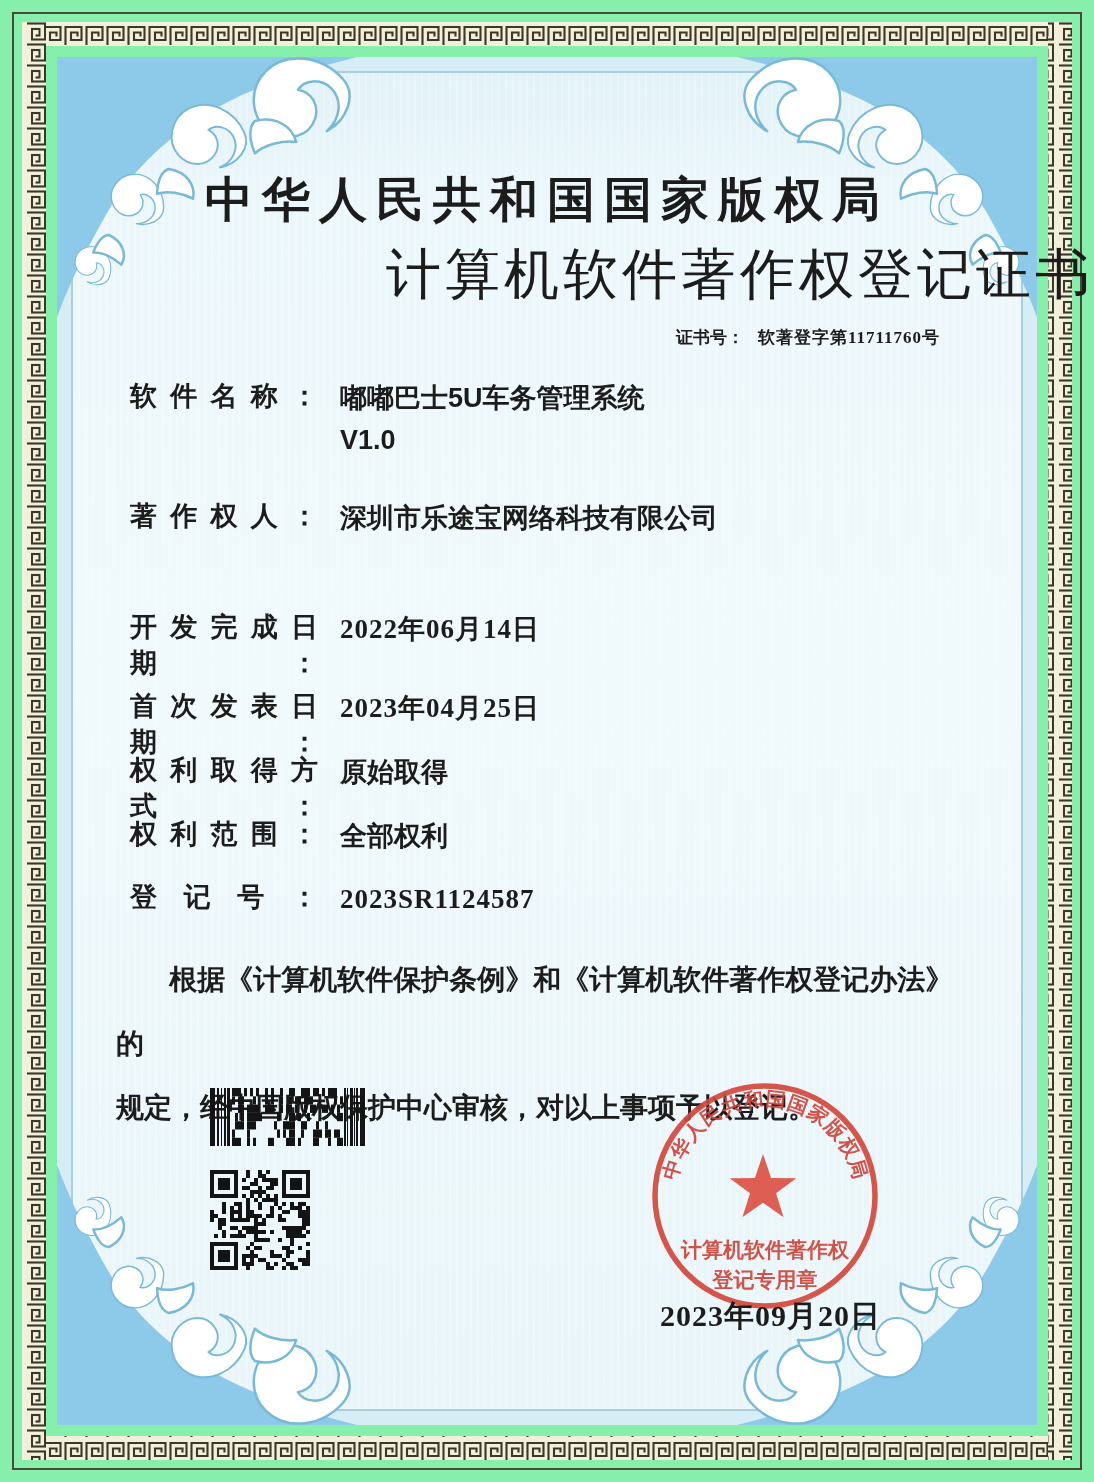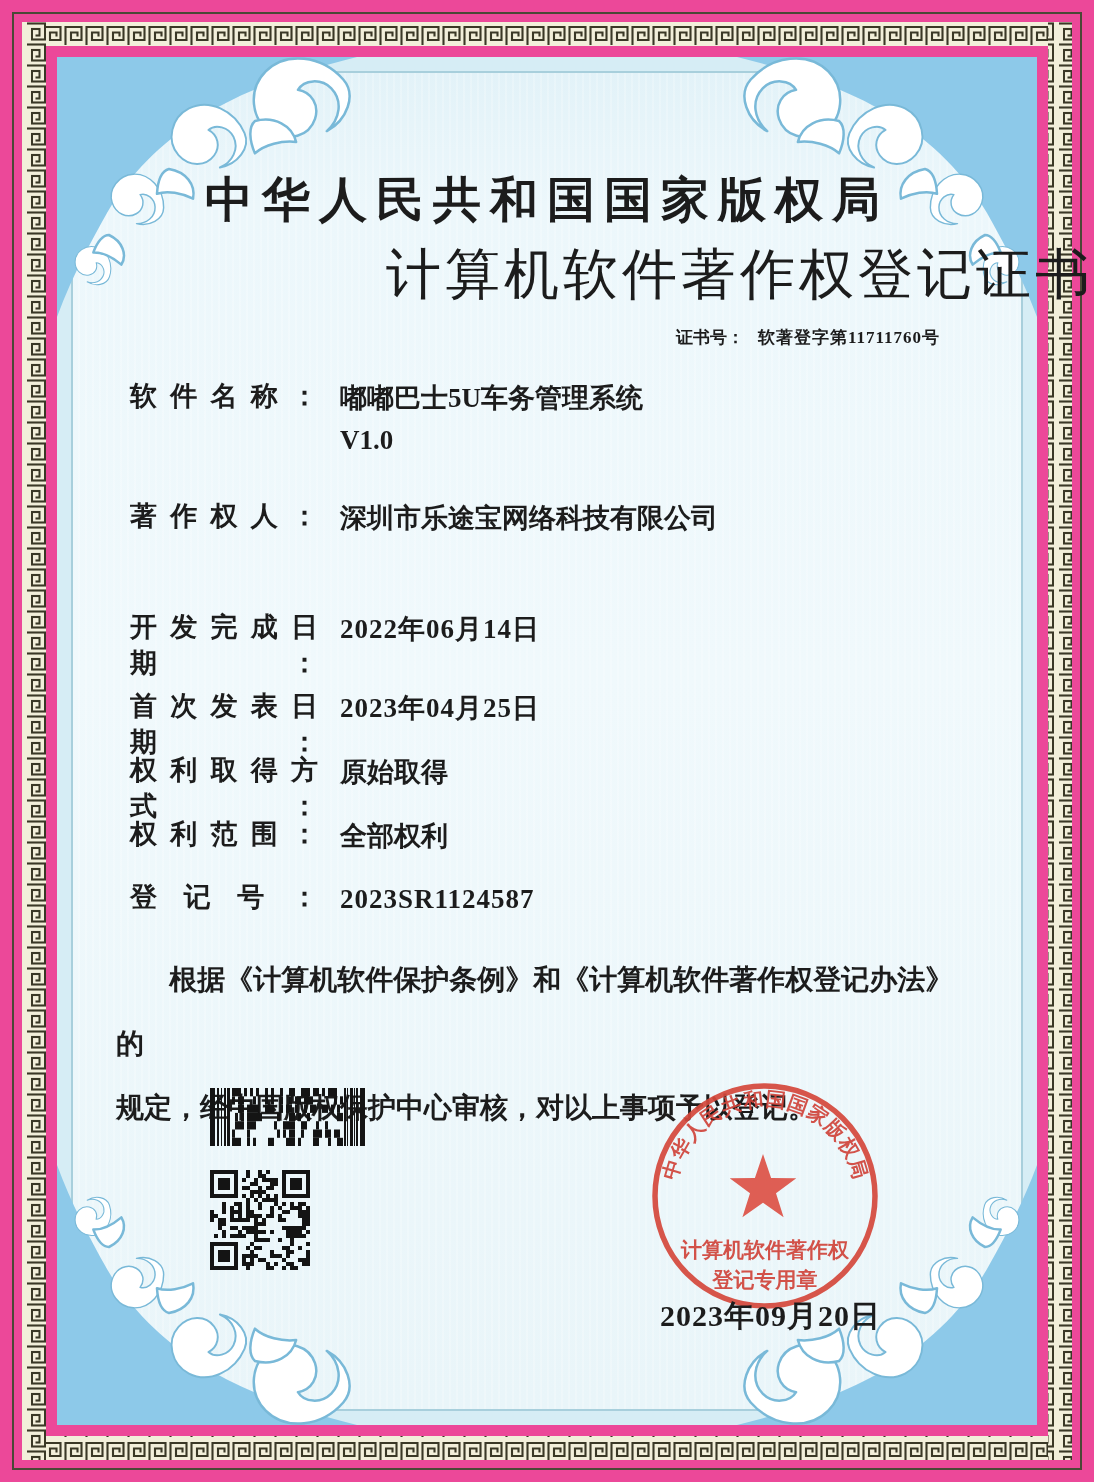--- a/index.html
+++ b/index.html
@@ -1,18 +1,18 @@
 <!DOCTYPE html>
 <html><head>
 <meta charset="utf-8">
 <style>
   html,body{margin:0;padding:0;background:#ffffff;}
   .page{
     position:relative;width:1094px;height:1482px;overflow:hidden;
-    background:#ec4899;
+    background:#86efac;
     font-family:"Liberation Serif", serif;
     color:#1c1c1c;
   }
   .frame{position:absolute;left:0;top:0;z-index:1;}
   .panel{
     position:absolute;left:57px;top:57px;width:980px;height:1368px;z-index:0;
     background:
       repeating-linear-gradient(90deg, rgba(255,255,255,.22) 0 2px, rgba(255,255,255,0) 2px 7px),
       linear-gradient(180deg,#e2f2f8 0%, #ecf7fb 10%, #f0f9fc 45%, #e9f5f9 100%);
     border:14px solid #d6edf5;
@@ -38,21 +38,21 @@
   .certno{position:absolute;top:326px;left:676px;font-size:17px;font-weight:700;}
   .certno .cn-label{font-family:"Liberation Sans", sans-serif;margin-right:14px;}
   .certno .cn-value{font-family:"Liberation Serif", serif;letter-spacing:1px;}
   .field{position:absolute;left:130px;display:flex;align-items:flex-start;}
   .f-label{
     display:inline-block;width:188px;flex:0 0 188px;
     font-family:"Liberation Sans", sans-serif;font-weight:700;font-size:27px;
     text-align:justify;text-align-last:justify;
   }
   .f-value{margin-left:22px;font-size:27px;font-weight:700;line-height:1.55;}
-  .v-sans{font-family:Liberation Serif, serif;}
+  .v-sans{font-family:Liberation Sans, sans-serif;}
   .v-serif{font-family:"Liberation Serif", serif;letter-spacing:1px;}
   .statement{position:absolute;left:116px;top:948px;width:856px;font-size:28px;
     font-weight:700;line-height:64px;font-family:"Liberation Serif", serif;}
   .st-line1{text-indent:1.9em;}
   .barcode{position:absolute;left:210px;top:1088px;}
   .qrcode{position:absolute;left:210px;top:1170px;}
   .seal{position:absolute;left:645px;top:1076px;opacity:.92;}
   .issue-date{
     position:absolute;left:660px;top:1296px;font-size:30px;font-weight:700;
     font-family:"Liberation Serif", serif;letter-spacing:1px;

